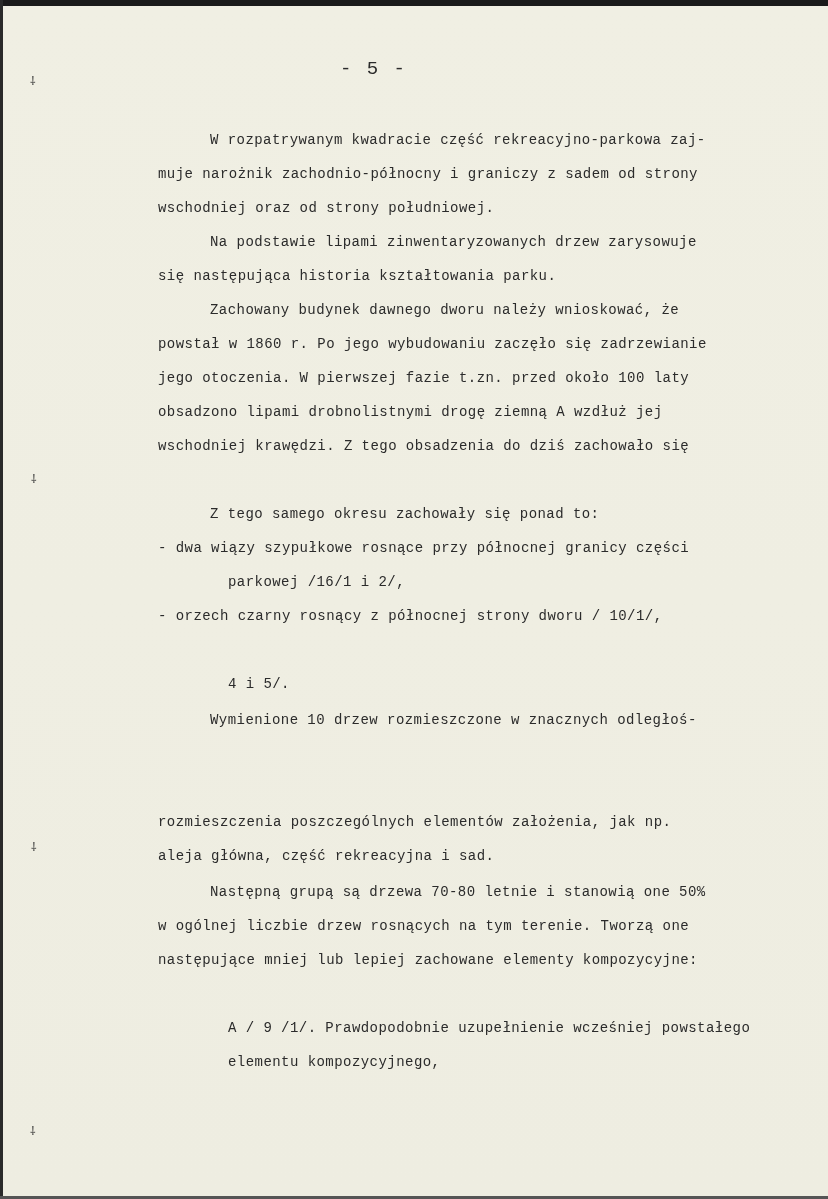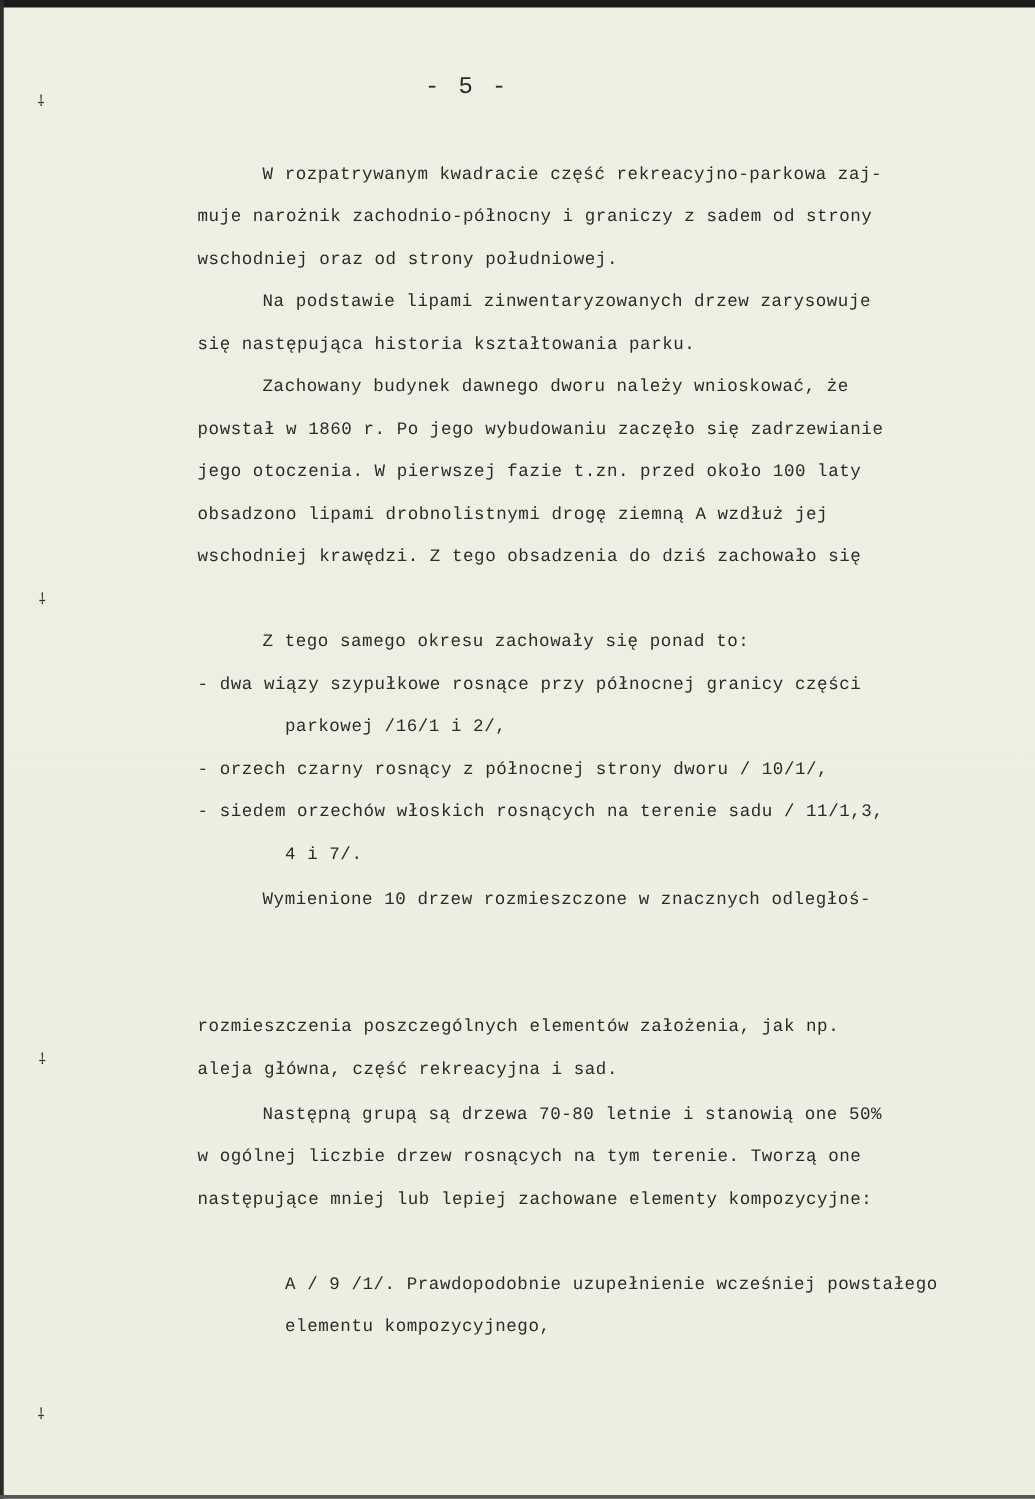--- a/index.html
+++ b/index.html
@@ -57,22 +57,21 @@
   <div class="line indent" style="top:300px">Zachowany budynek dawnego dworu należy wnioskować, że</div>
   <div class="line" style="top:334px">powstał w 1860 r. Po jego wybudowaniu zaczęło się zadrzewianie</div>
   <div class="line" style="top:368px">jego otoczenia. W pierwszej fazie t.zn. przed około 100 laty</div>
   <div class="line" style="top:402px">obsadzono lipami drobnolistnymi drogę ziemną A wzdłuż jej</div>
   <div class="line" style="top:436px">wschodniej krawędzi. Z tego obsadzenia do dziś zachowało się</div>
 
   <div class="line indent" style="top:504px">Z tego samego okresu zachowały się ponad to:</div>
   <div class="line" style="top:538px">- dwa wiązy szypułkowe rosnące przy północnej granicy części</div>
   <div class="line hang" style="top:572px">parkowej /16/1 i 2/,</div>
   <div class="line" style="top:606px">- orzech czarny rosnący z północnej strony dworu / 10/1/,</div>
-  <div class="line" style="top:640px">- siedem orzechów włoskich rosnących na terenie sadu / 11/1,3,</div>
-  <div class="line hang" style="top:674px">4 i 7/.</div>
+  <div class="line hang" style="top:674px">4 i 5/.</div>
 
   <div class="line indent" style="top:710px">Wymienione 10 drzew rozmieszczone w znacznych odległoś-</div>
   <div class="line" style="top:812px">rozmieszczenia poszczególnych elementów założenia, jak np.</div>
   <div class="line" style="top:846px">aleja główna, część rekreacyjna i sad.</div>
 
   <div class="line indent" style="top:882px">Następną grupą są drzewa 70-80 letnie i stanowią one 50%</div>
   <div class="line" style="top:916px">w ogólnej liczbie drzew rosnących na tym terenie. Tworzą one</div>
   <div class="line" style="top:950px">następujące mniej lub lepiej zachowane elementy kompozycyjne:</div>
   <div class="line hang" style="top:1018px">A / 9 /1/. Prawdopodobnie uzupełnienie wcześniej powstałego</div>
   <div class="line hang" style="top:1052px">elementu kompozycyjnego,</div>

